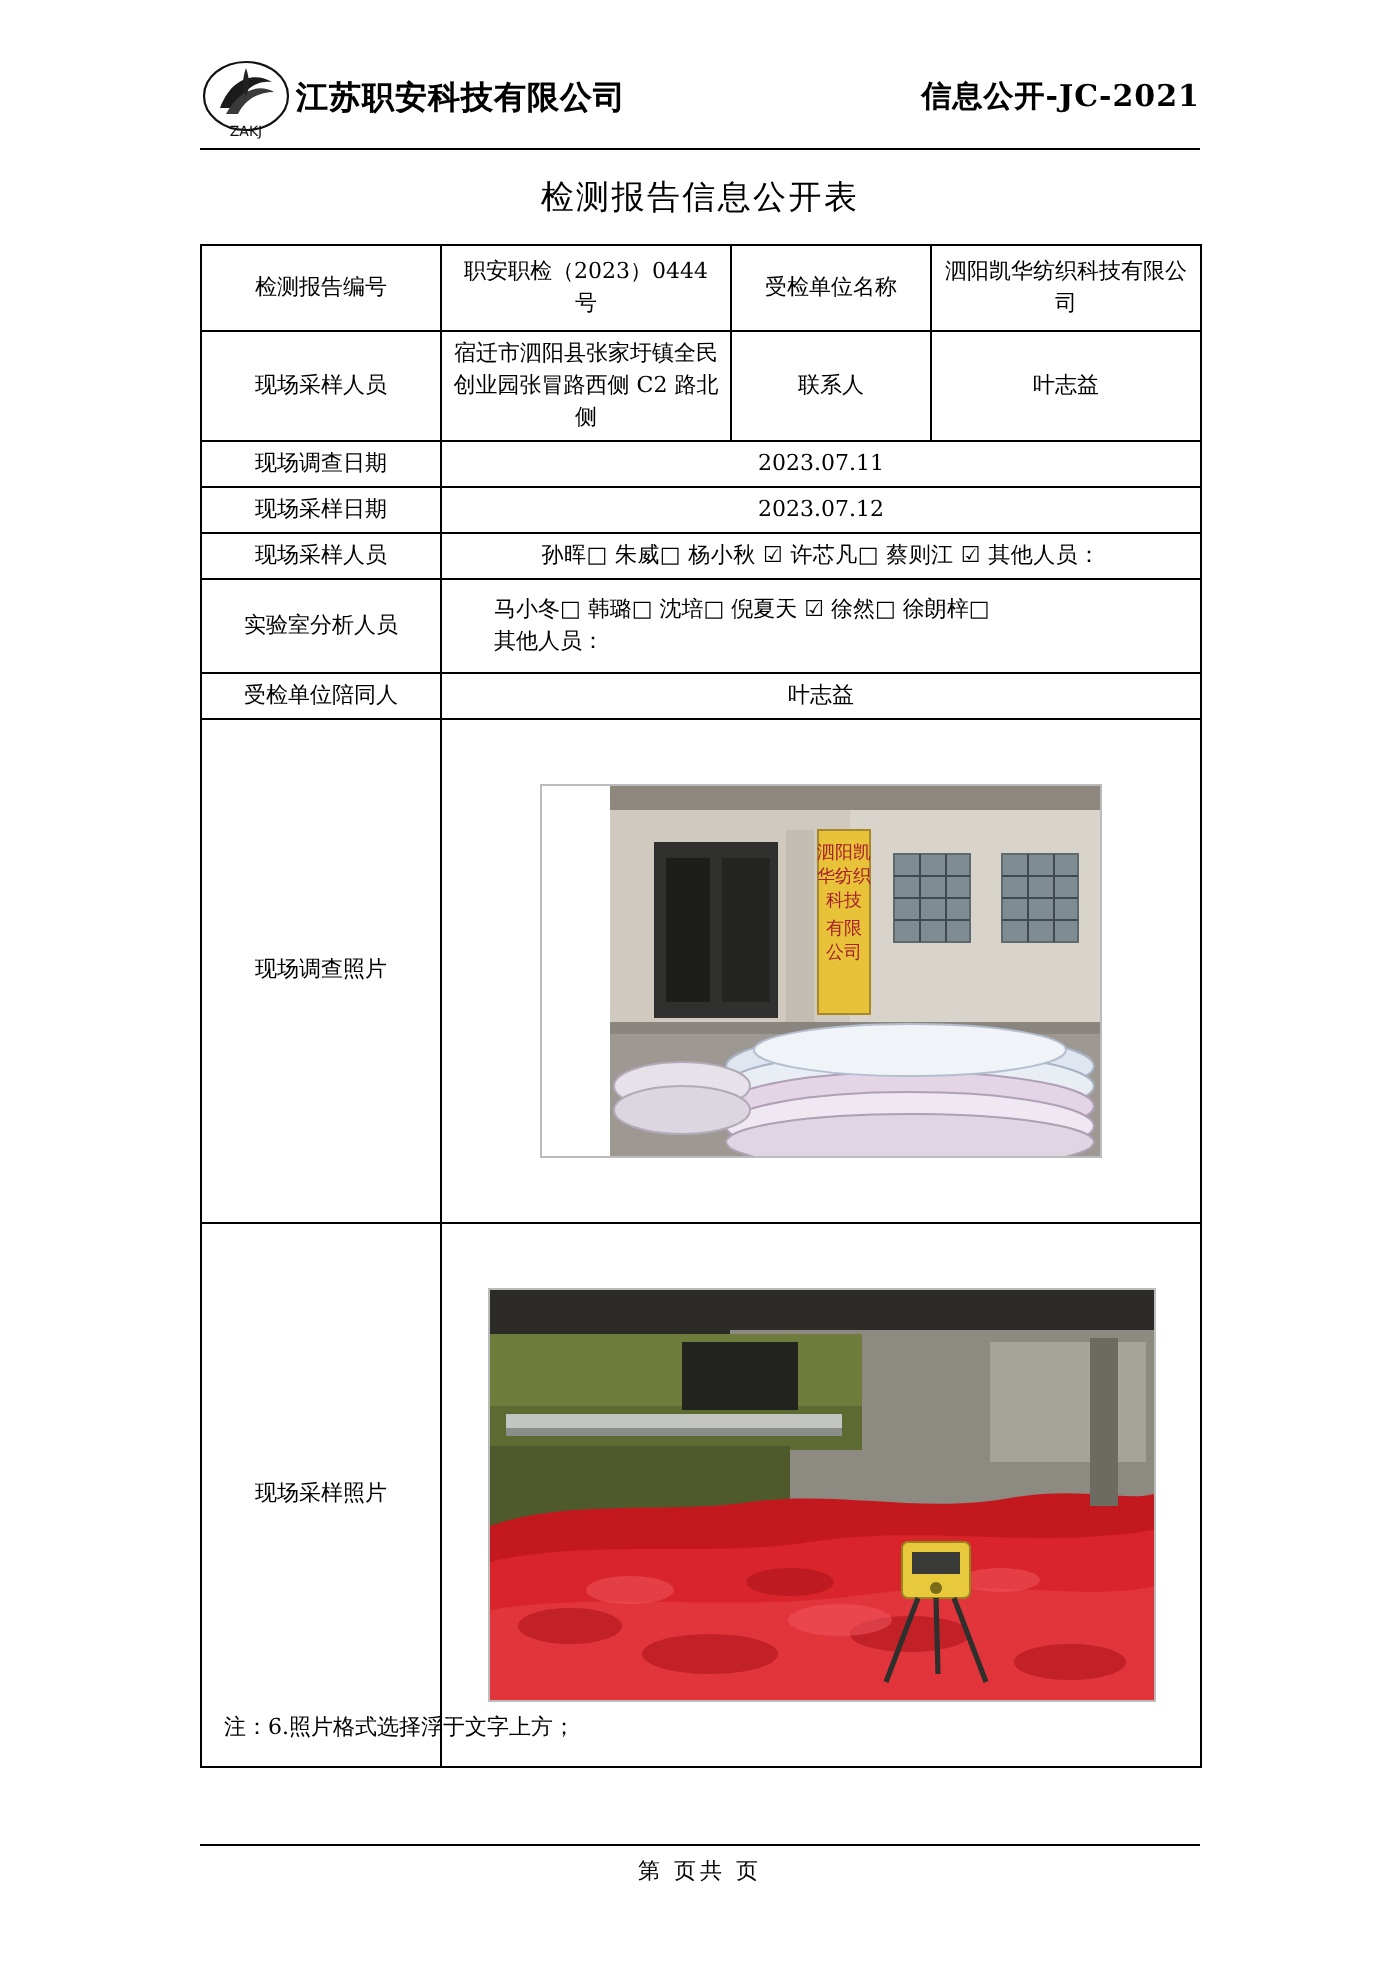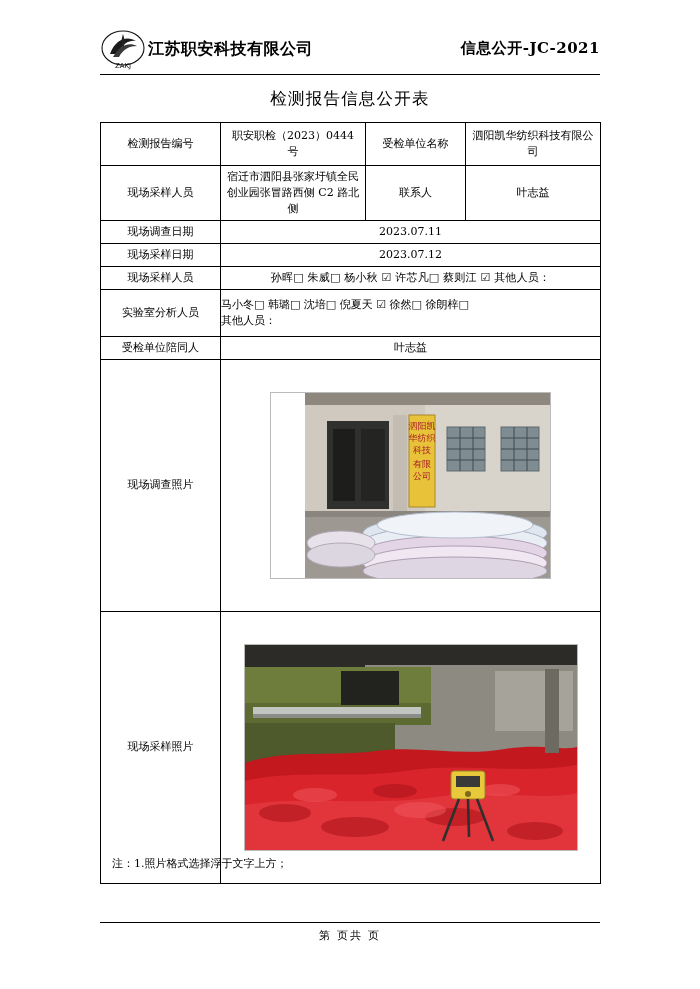--- a/index.html
+++ b/index.html
@@ -199,21 +199,21 @@
       <tr class="row-h">
         <td class="label">现场采样日期</td>
         <td colspan="3">2023.07.12</td>
       </tr>
       <tr class="row-h">
         <td class="label">现场采样人员</td>
         <td colspan="3" class="members">孙晖□  朱威□  杨小秋 ☑  许芯凡□  蔡则江 ☑  其他人员：</td>
       </tr>
       <tr>
         <td class="label">实验室分析人员</td>
-        <td colspan="3" style="height:40px;text-align:left;padding-left:0;">
+        <td colspan="3" style="height:40px;text-align:left;padding-left:26px;">
           <div>马小冬□  韩璐□   沈培□  倪夏天 ☑  徐然□  徐朗梓□</div>
           <div>其他人员：</div>
         </td>
       </tr>
       <tr class="row-h">
         <td class="label">受检单位陪同人</td>
         <td colspan="3">叶志益</td>
       </tr>
 
       <tr>
@@ -324,17 +324,17 @@
               </g>
 
               <rect x="300" y="24" width="14" height="84" fill="#6d6a62"></rect>
             </svg>
           </div>
         </td>
       </tr>
     </tbody>
   </table>
 
-  <div class="note" style="top:856px">注：1.照片格式选择浮于文字上方；</div>
+  <div class="note" style="top:856px">注：6.照片格式选择浮于文字上方；</div>
 
   <div class="footer-rule" style="top:922px"></div>
   <div class="footer-text" style="top:928px">第  页共   页</div>
 </div>
 
 </body></html>

